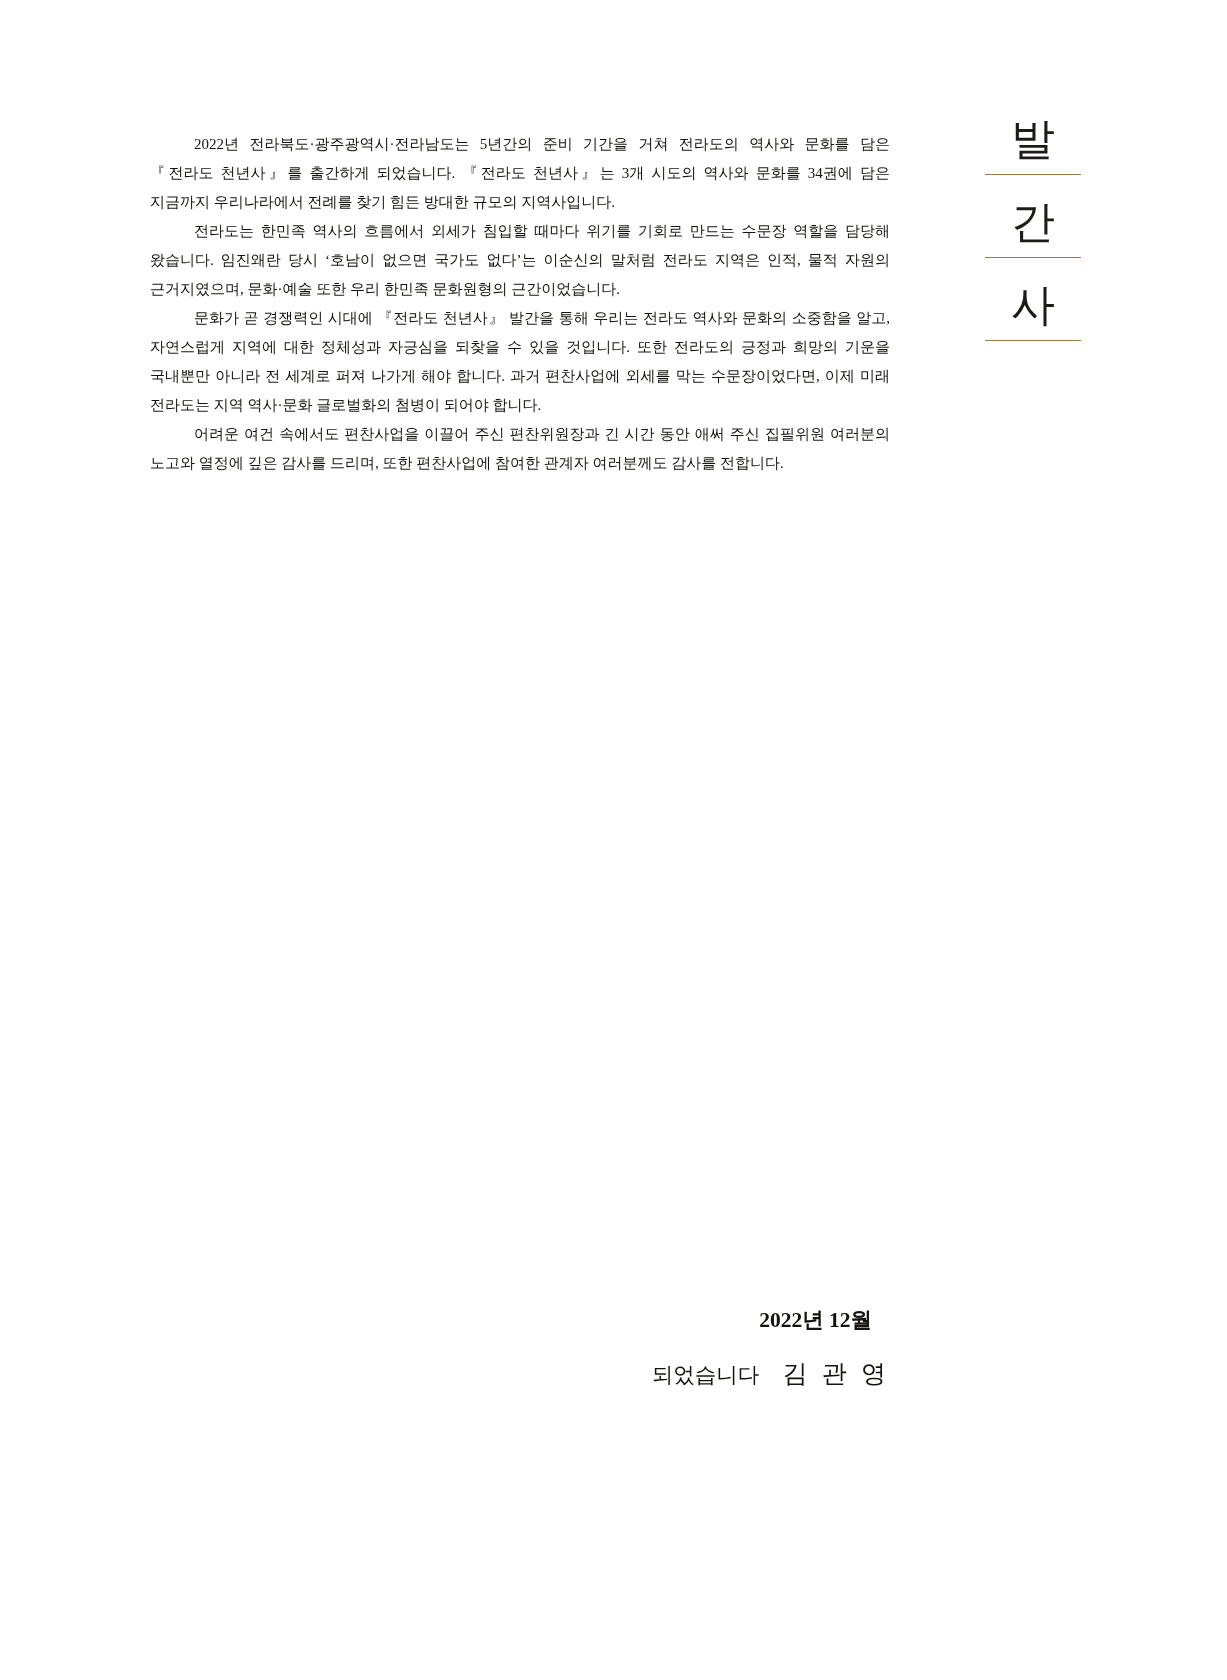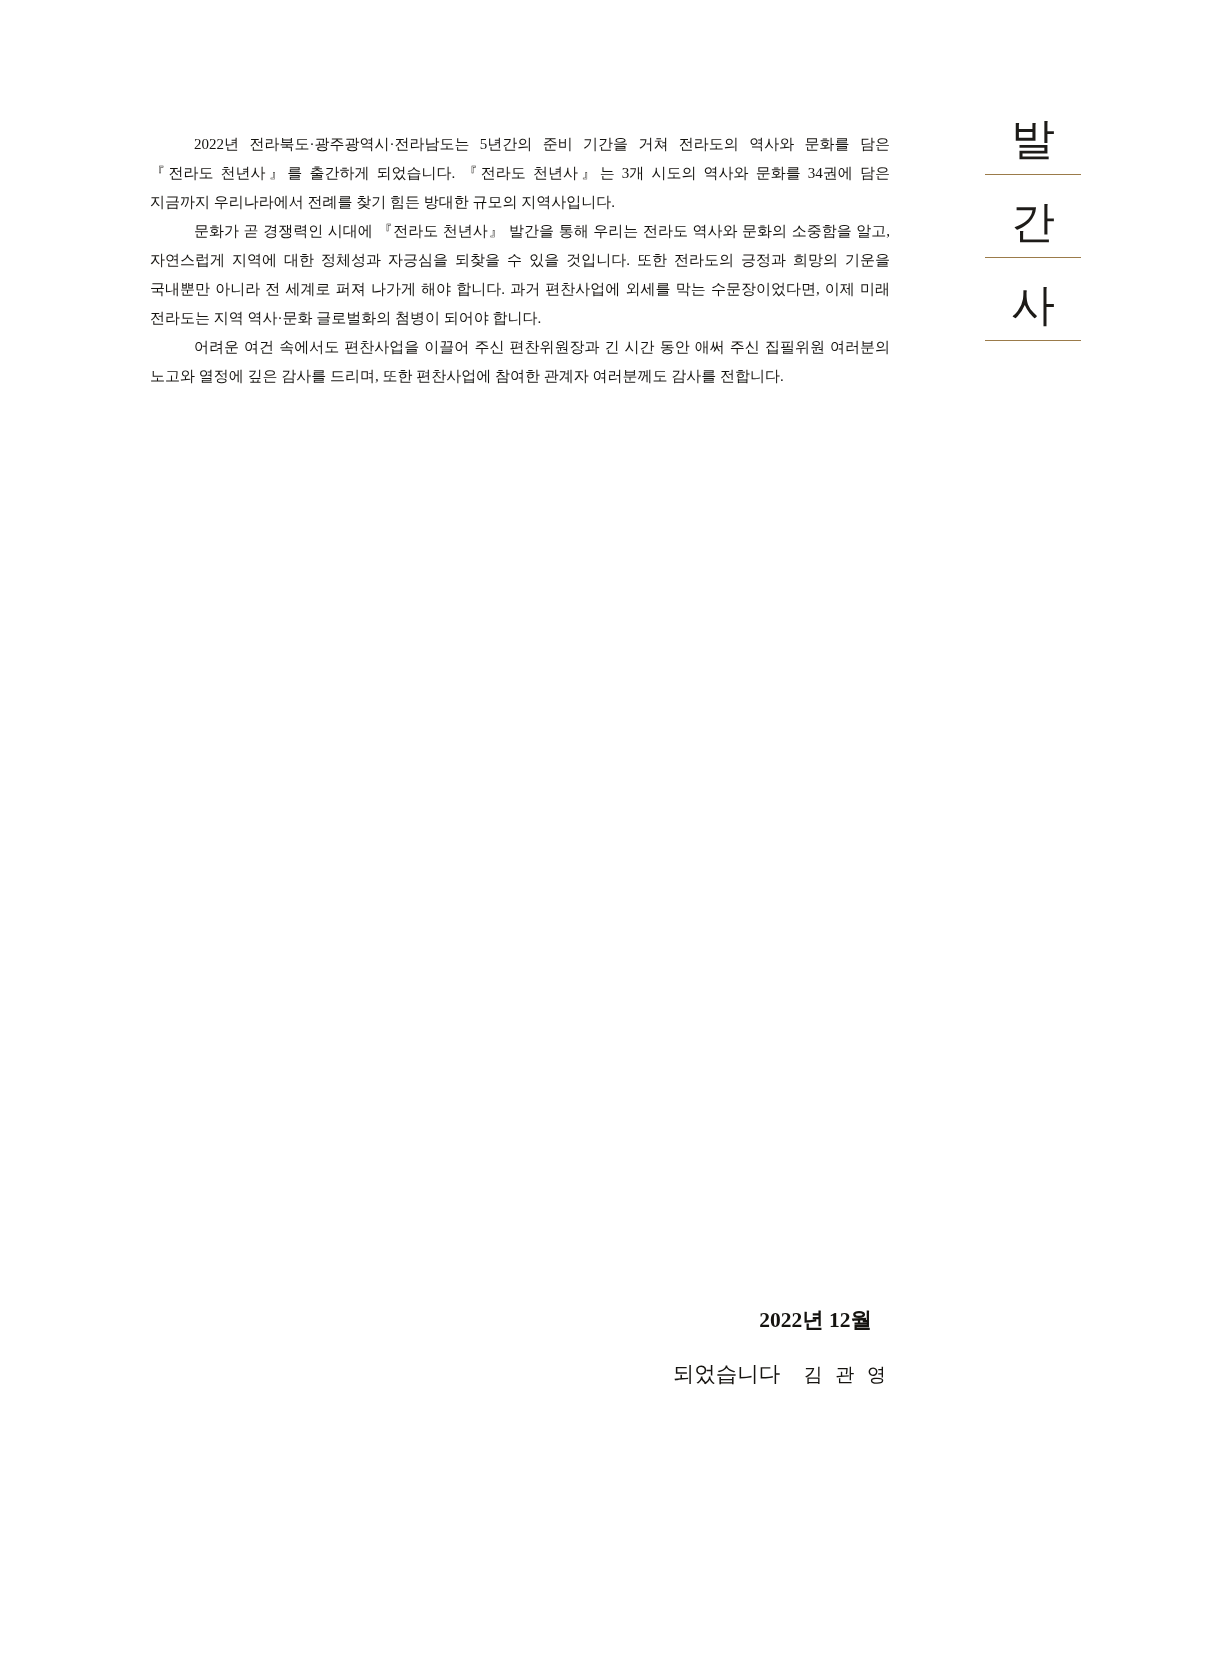--- a/index.html
+++ b/index.html
@@ -82,39 +82,40 @@
   .sign-name-row {
     font-size: 21.5px;
     line-height: 40px;
     color: #15130f;
     display: block;
   }
   .sign-role {
     font-size: 21.5px;
   }
   .sign-name {
-    font-size: 19px;
+    font-size: 25px;
     letter-spacing: 4px;
     margin-left: 18px;
     text-align: center;
   }
 </style>
 </head>
 <body>
 
 <div class="page">
 
   <div class="title-block">
     <div class="title-char">발</div>
     <div class="title-char">간</div>
     <div class="title-char">사</div>
   </div>
 
   <div class="body-col">
     <p class="para">2022년 전라북도·광주광역시·전라남도는 5년간의 준비 기간을 거쳐 전라도의 역사와 문화를 담은 『전라도 천년사』를 출간하게 되었습니다. 『전라도 천년사』는 3개 시도의 역사와 문화를 34권에 담은 지금까지 우리나라에서 전례를 찾기 힘든 방대한 규모의 지역사입니다.</p>
+    <p class="para">전라도는 한민족 역사의 흐름에서 외세가 침입할 때마다 위기를 기회로 만드는 수문장 역할을 담당해 왔습니다. 임진왜란 당시 ‘호남이 없으면 국가도 없다’는 이순신의 말처럼 전라도 지역은 인적, 물적 자원의 근거지였으며, 문화·예술 또한 우리 한민족 문화원형의 근간이었습니다.</p>
     <p class="para">문화가 곧 경쟁력인 시대에 『전라도 천년사』 발간을 통해 우리는 전라도 역사와 문화의 소중함을 알고, 자연스럽게 지역에 대한 정체성과 자긍심을 되찾을 수 있을 것입니다. 또한 전라도의 긍정과 희망의 기운을 국내뿐만 아니라 전 세계로 퍼져 나가게 해야 합니다. 과거 편찬사업에 외세를 막는 수문장이었다면, 이제 미래 전라도는 지역 역사·문화 글로벌화의 첨병이 되어야 합니다.</p>
     <p class="para">어려운 여건 속에서도 편찬사업을 이끌어 주신 편찬위원장과 긴 시간 동안 애써 주신 집필위원 여러분의 노고와 열정에 깊은 감사를 드리며, 또한 편찬사업에 참여한 관계자 여러분께도 감사를 전합니다.</p>
   </div>
 
   <div class="sign-block">
     <div class="sign-date">2022년 12월</div>
     <div class="sign-name-row">
       <span class="sign-role">되었습니다</span>
       <span class="sign-name">김 관 영</span>
     </div>

